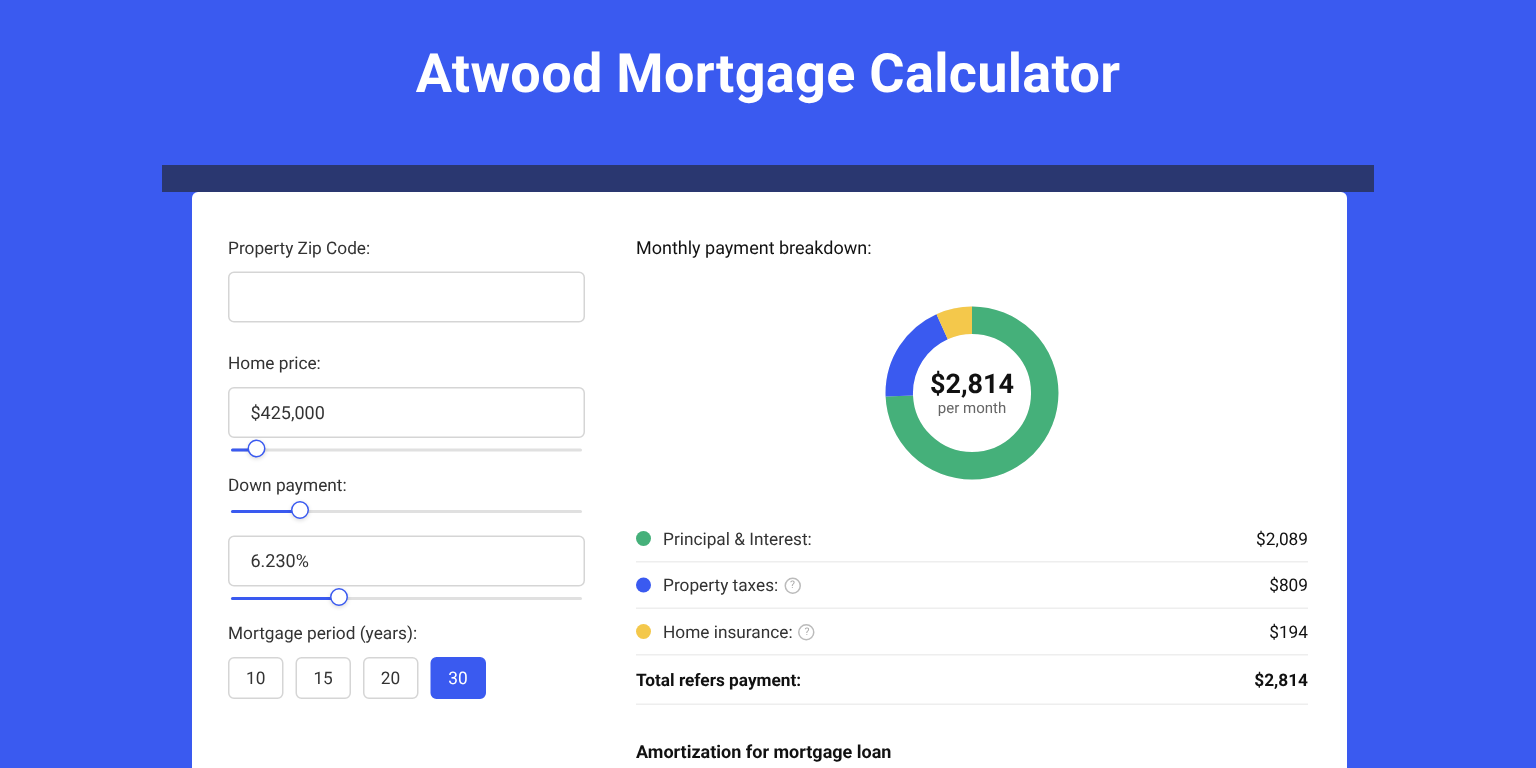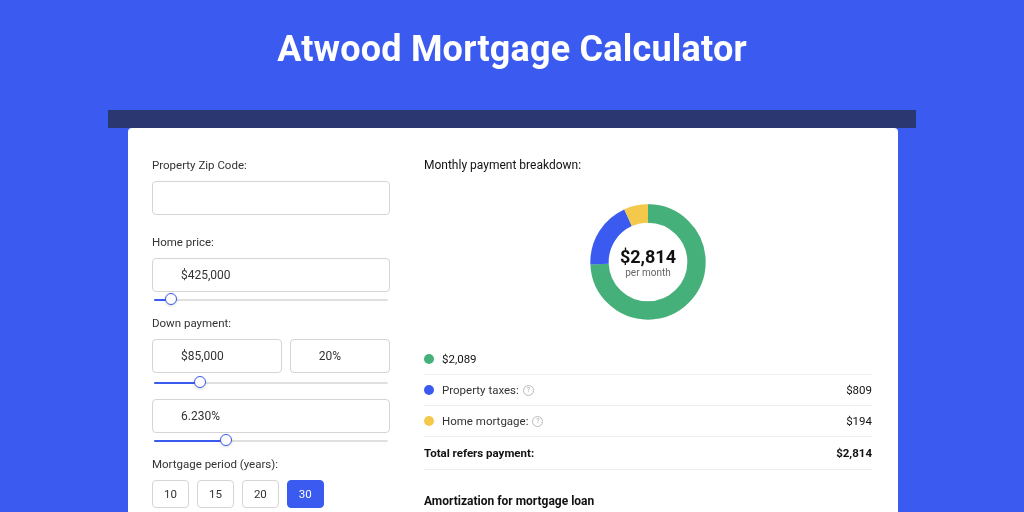--- a/index.html
+++ b/index.html
@@ -3,21 +3,21 @@
 <meta charset="utf-8">
 <style>
   * { box-sizing: border-box; margin: 0; padding: 0; font-family: -apple-system, BlinkMacSystemFont, "Segoe UI", Roboto, Helvetica, Arial, sans-serif; }
   body { width: 1024px; height: 512px; background: #3a5af0; overflow: hidden; }
   .page-title { text-align: center; color: #fff; font-size: 36px; font-weight: 700; padding: 28px 2px 22px; letter-spacing: 0.2px;}
   .dark-strip { position:absolute; top:110px; left:108px; right:108px; height:18px; background:#2a3770; }
   .card { position: absolute; top: 128px; left: 128px; width: 770px; height: 420px; background: #fff; border-radius: 4px; display: flex; }
   .left-col { width: 280px; padding: 30px 18px 10px 24px; }
   .right-col { flex: 1; padding: 30px 26px 10px 16px; }
   .label { font-size: 11.5px; color: #333; margin-bottom: 9px; display:block; }
-  .input-box { width: 100%; height: 34px; border: 1px solid #d5d5d5; border-radius: 4px; background: #fff; padding: 0 28px; font-size: 12px; color: #333; margin-bottom: 6px; }
+  .input-box { width: 100%; height: 34px; border: 1px solid #d5d5d5; border-radius: 4px; background: #fff; padding: 0 14px; font-size: 12px; color: #333; margin-bottom: 6px; }
   .field-group { margin-bottom: 14px; position: relative; }
   .slider { position: relative; height: 4px; margin: 0 0 4px 0; }
   .slider-track { position: absolute; top: 1px; left: 2px; right: 2px; height: 2px; background: #e0e0e0; border-radius: 2px; }
   .slider-fill { position: absolute; top: 1px; left: 2px; height: 2px; background: #3a5af0; border-radius: 2px; }
   .slider-thumb { position:absolute; top:-5px; width:12px; height:12px; background:#fff; border:1px solid #3a5af0; border-radius:50%; box-shadow:0 1px 3px rgba(0,0,0,0.15); transform:translateX(-50%); }
   .down-row { display:flex; gap:8px; }
   .down-row .input-box:first-child { flex: 1.7; }
   .down-row .input-box:last-child { flex: 1; }
   .period-row { display:flex; gap:8px; }
   .period-btn { height:28px; padding:0 11px; border:1px solid #d5d5d5; border-radius:4px; font-size:11.5px; color:#333; background:#fff; display:flex; align-items:center; justify-content:center; cursor:pointer; }
@@ -61,24 +61,20 @@
       <input class="input-box" value="$425,000" style="">
       <div class="slider">
         <div class="slider-track"></div>
         <div class="slider-fill" id="hp-fill" style="width: 8%;"></div>
         <div class="slider-thumb" id="hp-thumb" style="left: 8%;"></div>
       </div>
     </div>
 
     <div class="field-group">
       <label class="label">Down payment:</label>
-      <div class="down-row">
-        <input class="input-box" value="$85,000" style="">
-        <input class="input-box" value="20%" style="">
-      </div>
       <div class="slider" style="margin-top:2px;">
         <div class="slider-track"></div>
         <div class="slider-fill" id="dp-fill" style="width: 20%;"></div>
         <div class="slider-thumb" id="dp-thumb" style="left: 20%;"></div>
       </div>
     </div>
 
     <div class="field-group">
       <input class="input-box" value="6.230%" style="">
       <div class="slider">
@@ -116,34 +112,37 @@
         <div class="donut-center">
           <div class="donut-amount">$2,814</div>
           <div class="donut-sub">per month</div>
         </div>
       </div>
     </div>
 
     <div class="legend" id="legend">
         <div class="legend-row">
           <span class="dot" style="background: rgb(69, 176, 122);"></span>
+          <span class="legend-label">
+            <span>Principal &amp; Interest:</span>
+          </span>
           <span class="legend-val">$2,089</span>
         </div>
         <div class="legend-row">
           <span class="dot" style="background: rgb(58, 90, 240);"></span>
           <span class="legend-label">
             <span>Property taxes:</span>
             <span class="info-icon">?</span>
           </span>
           <span class="legend-val">$809</span>
         </div>
         <div class="legend-row">
           <span class="dot" style="background: rgb(244, 200, 75);"></span>
           <span class="legend-label">
-            <span>Home mortgage:</span>
+            <span>Home insurance:</span>
             <span class="info-icon">?</span>
           </span>
           <span class="legend-val">$194</span>
         </div>
       </div>
     <div class="total-row">
       <span>Total refers payment:</span>
       <span>$2,814</span>
     </div>
 

